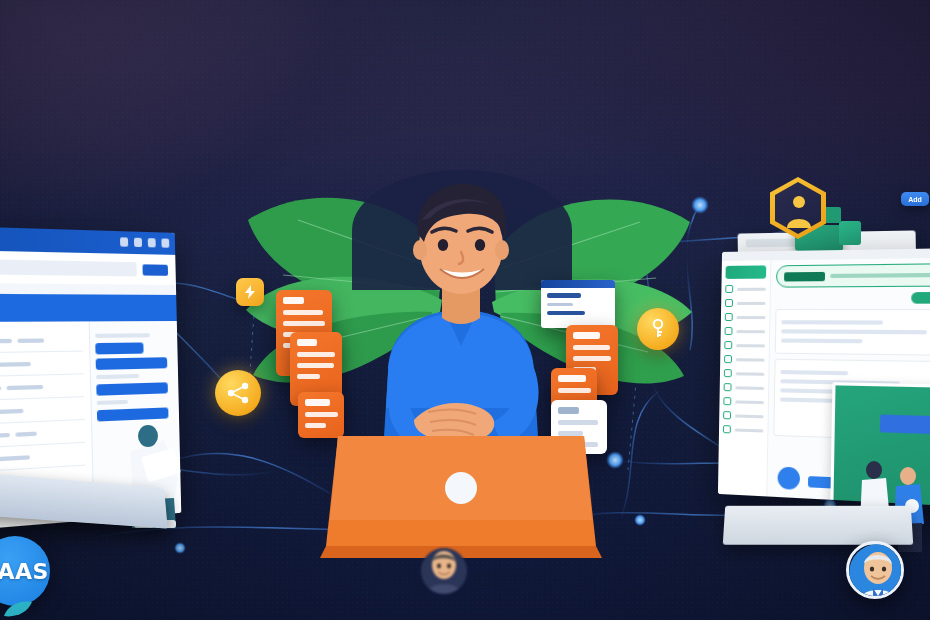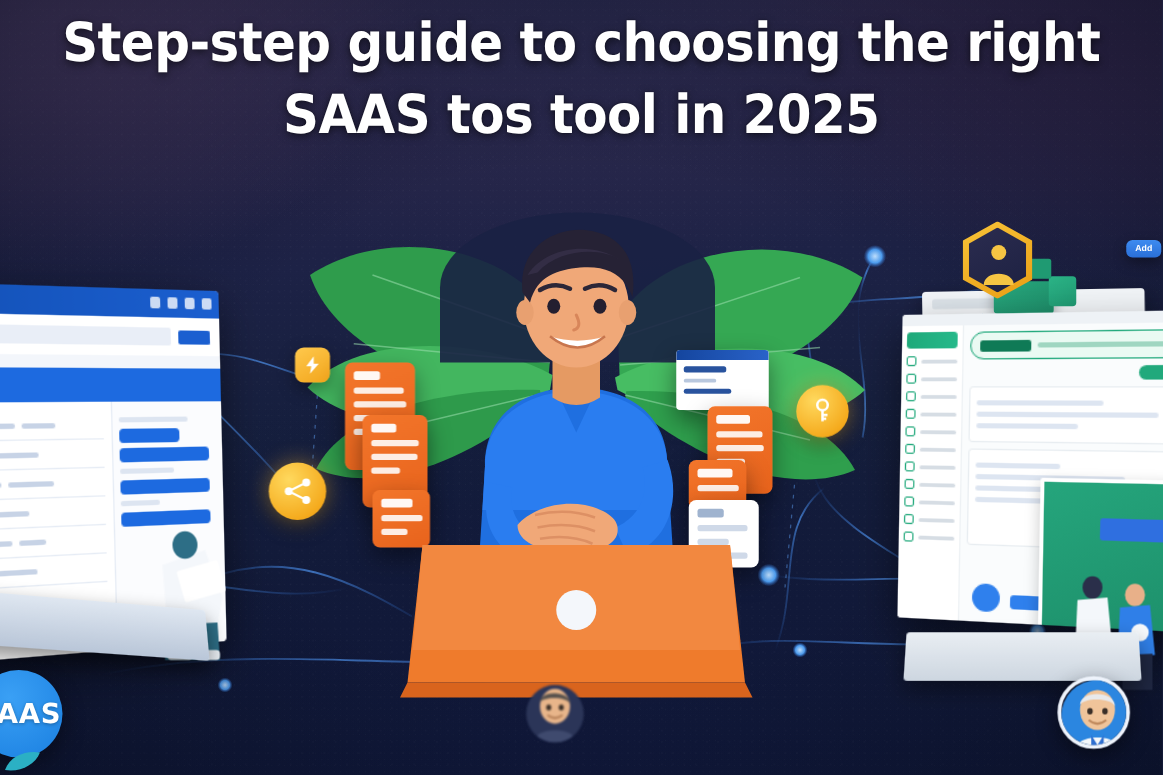--- a/index.html
+++ b/index.html
@@ -583,18 +583,14 @@
     </svg>
   </div>
 
   <div class="saas-circle blur-s" style="left:-20px;top:536px;width:70px;height:70px;">
     <span>SAAS</span>
   </div>
   <svg style="position:absolute;left:2px;top:596px;width:34px;height:26px;" class="blur-s" viewBox="0 0 34 26">
     <path d="M2,20 C6,8 20,4 30,6 C26,16 14,22 2,20 Z" fill="#2bb0c4"></path>
   </svg>
 
-  <div class="title-wrap">
-    <div class="title-line l1">Step-step guide to choosing the right</div>
-    <div class="title-line l2">SAAS tos tool in 2025</div>
-  </div>
 
 </div>
 
 </body></html>

